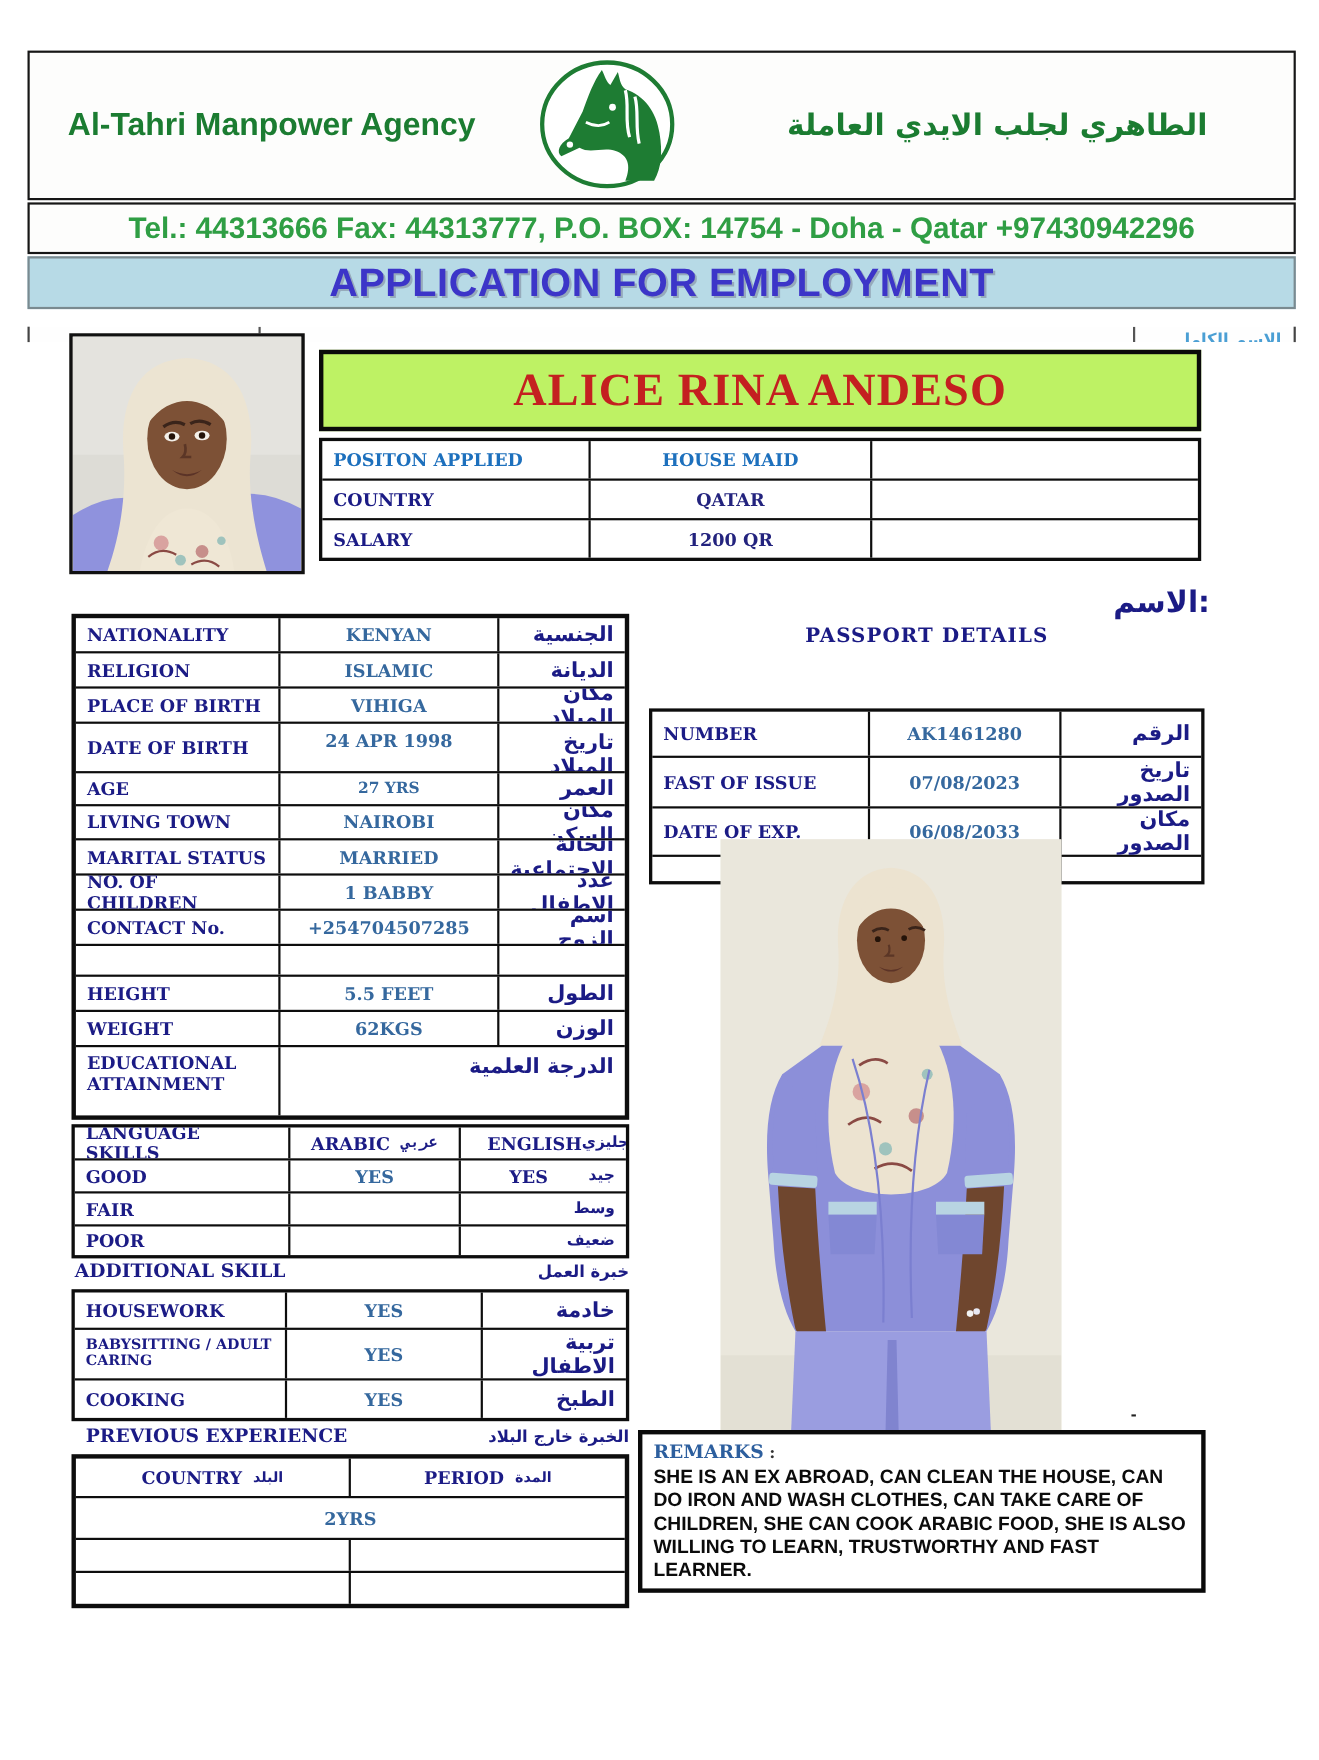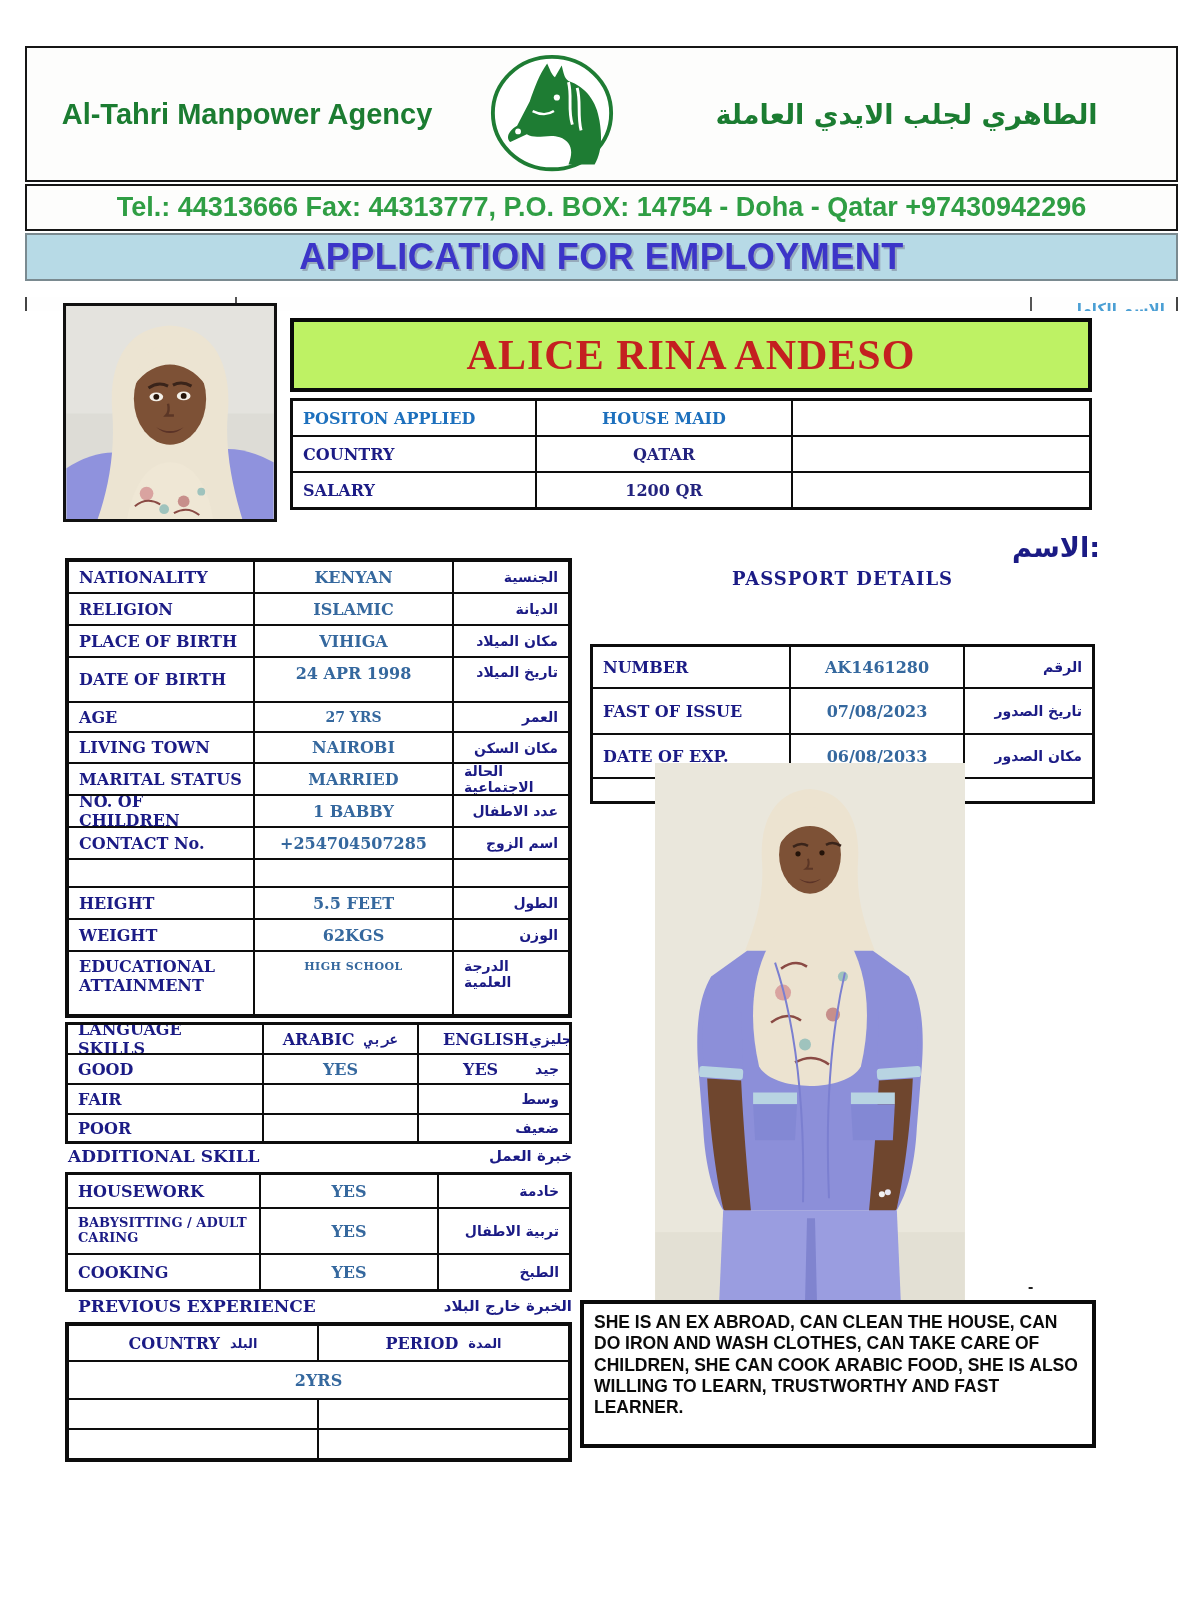--- a/index.html
+++ b/index.html
@@ -44,21 +44,21 @@
   .tbl{border:3px solid #0d0d0d;background:#fff;}
   .trow{display:flex;border-bottom:2px solid #0d0d0d;}
   .trow:last-child{border-bottom:none;}
   .tcell{border-right:2px solid #0d0d0d;display:flex;align-items:center;padding:0 10px;
          box-sizing:border-box;overflow:hidden;}
   .tcell:last-child{border-right:none;}
   .lbl{color:#1b1b85;font-weight:bold;font-size:16px;}
   .val{justify-content:center;color:#35689e;font-weight:bold;font-size:16px;}
   .val-navy{justify-content:center;color:#23237e;font-weight:bold;font-size:16px;}
   .ar{justify-content:flex-end;color:#1b1b85;font-family:"DejaVu Sans",sans-serif;
-      font-weight:bold;font-size:14px;}
+      font-weight:bold;font-size:19px;text-align:right;}
   .blue{color:#1d70bd !important;}
 
   .pos-tbl{left:290px;top:398px;width:802px;}
   .pos-c1{flex:0 0 244px;} .pos-c2{flex:0 0 256px;} .pos-c3{flex:1;}
 
   .ar-name{left:960px;top:532px;width:140px;text-align:right;color:#1b1b85;
            font-family:"DejaVu Sans",sans-serif;font-weight:bold;font-size:27px;}
   .pp-title{left:590px;top:568px;width:505px;text-align:center;color:#1b1b85;font-weight:bold;
             font-size:18px;letter-spacing:1px;}
   .pp-tbl{left:590px;top:608px;width:505px;margin-top:36px;}
@@ -297,21 +297,20 @@
       <div class="tcell m-c2 val">5.5 FEET</div>
       <div class="tcell m-c3 ar">الطول</div>
     </div>
     <div class="trow" style="height:30px">
       <div class="tcell m-c1 lbl">WEIGHT</div>
       <div class="tcell m-c2 val">62KGS</div>
       <div class="tcell m-c3 ar">الوزن</div>
     </div>
     <div class="trow" style="height:62px">
       <div class="tcell m-c1 lbl" style="align-items:flex-start;padding-top:5px;width:150px">EDUCATIONAL ATTAINMENT</div>
-      <div class="tcell m-c2 val small-val" style="align-items:flex-start;padding-top:8px">HIGH SCHOOL</div>
       <div class="tcell m-c3 ar" style="align-items:flex-start;padding-top:6px">الدرجة العلمية</div>
     </div>
   </div>
 
   <div class="abs tbl lang-tbl">
     <div class="trow" style="height:28px">
       <div class="tcell l-c1 lbl">LANGUAGE SKILLS</div>
       <div class="tcell l-c2 ctr">
         <span class="lbl">ARABIC</span>
         <span class="lbl" style="font-family:Liberation Mono, monospace;font-size:14px">عربي</span>
@@ -391,16 +390,20 @@
       <div class="tcell p-c1 val"></div>
       <div class="tcell p-c2 val"></div>
     </div>
     <div class="trow" style="height:28px">
       <div class="tcell p-c1 val"></div>
       <div class="tcell p-c2 val"></div>
     </div>
   </div>
 
   <div class="abs remarks">
+    <div>
+      <span class="r-lbl">REMARKS</span>
+      <span class="r-colon">:</span>
+    </div>
     <div class="r-txt">SHE IS AN EX ABROAD, CAN CLEAN THE HOUSE, CAN DO IRON AND WASH CLOTHES, CAN TAKE CARE OF CHILDREN, SHE CAN COOK ARABIC FOOD, SHE IS ALSO WILLING TO LEARN, TRUSTWORTHY AND FAST LEARNER.</div>
   </div>
 
 </div>
 
 </body></html>

